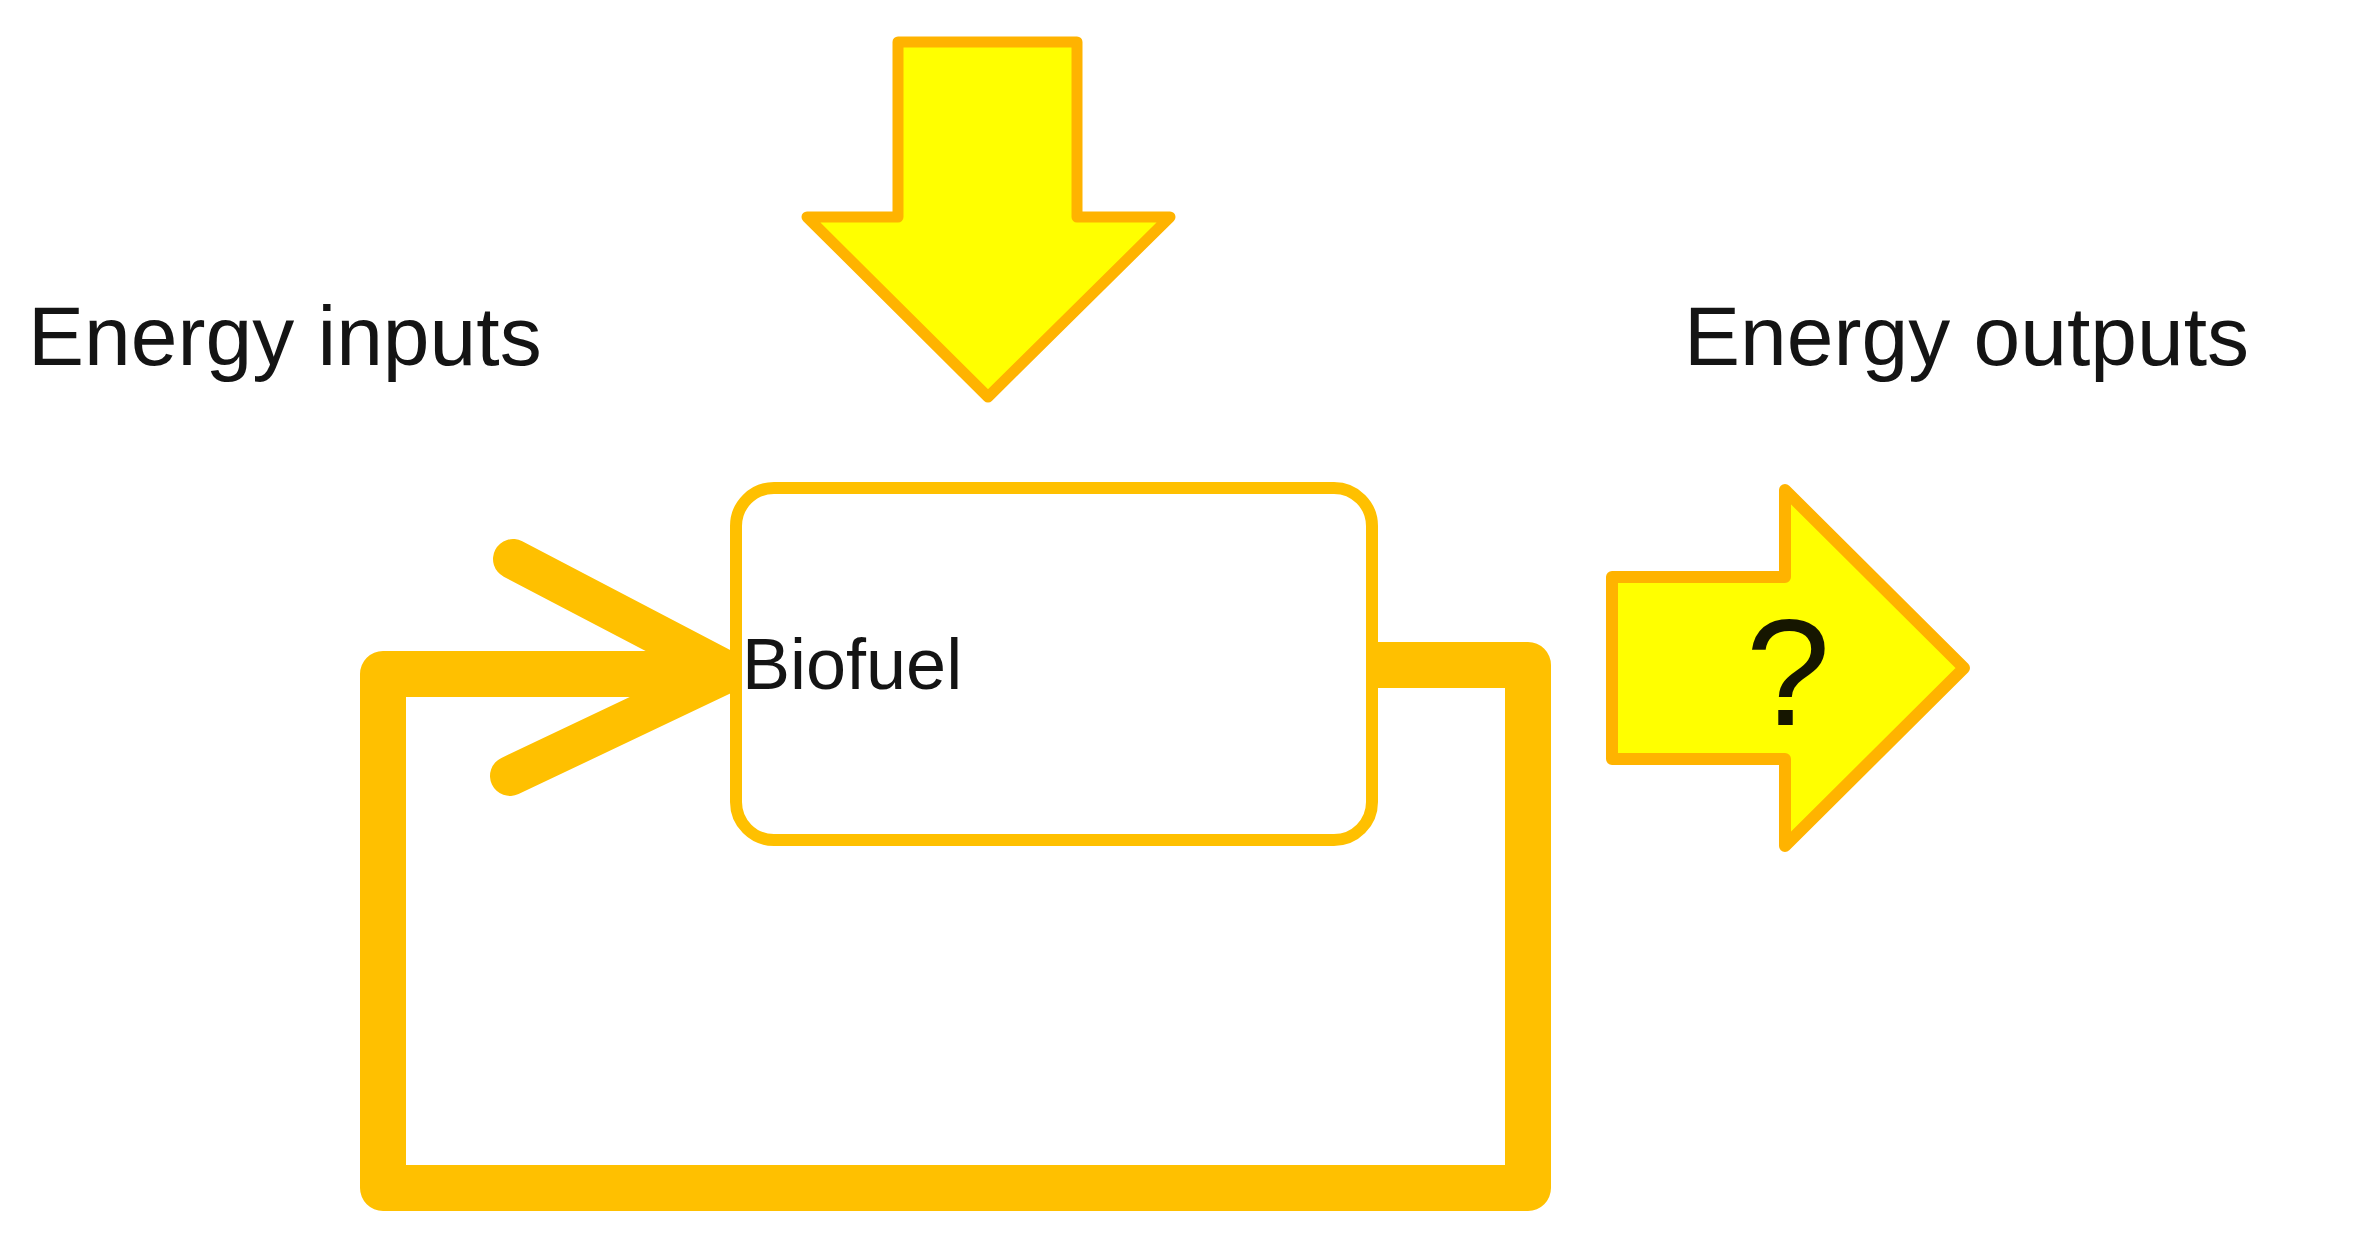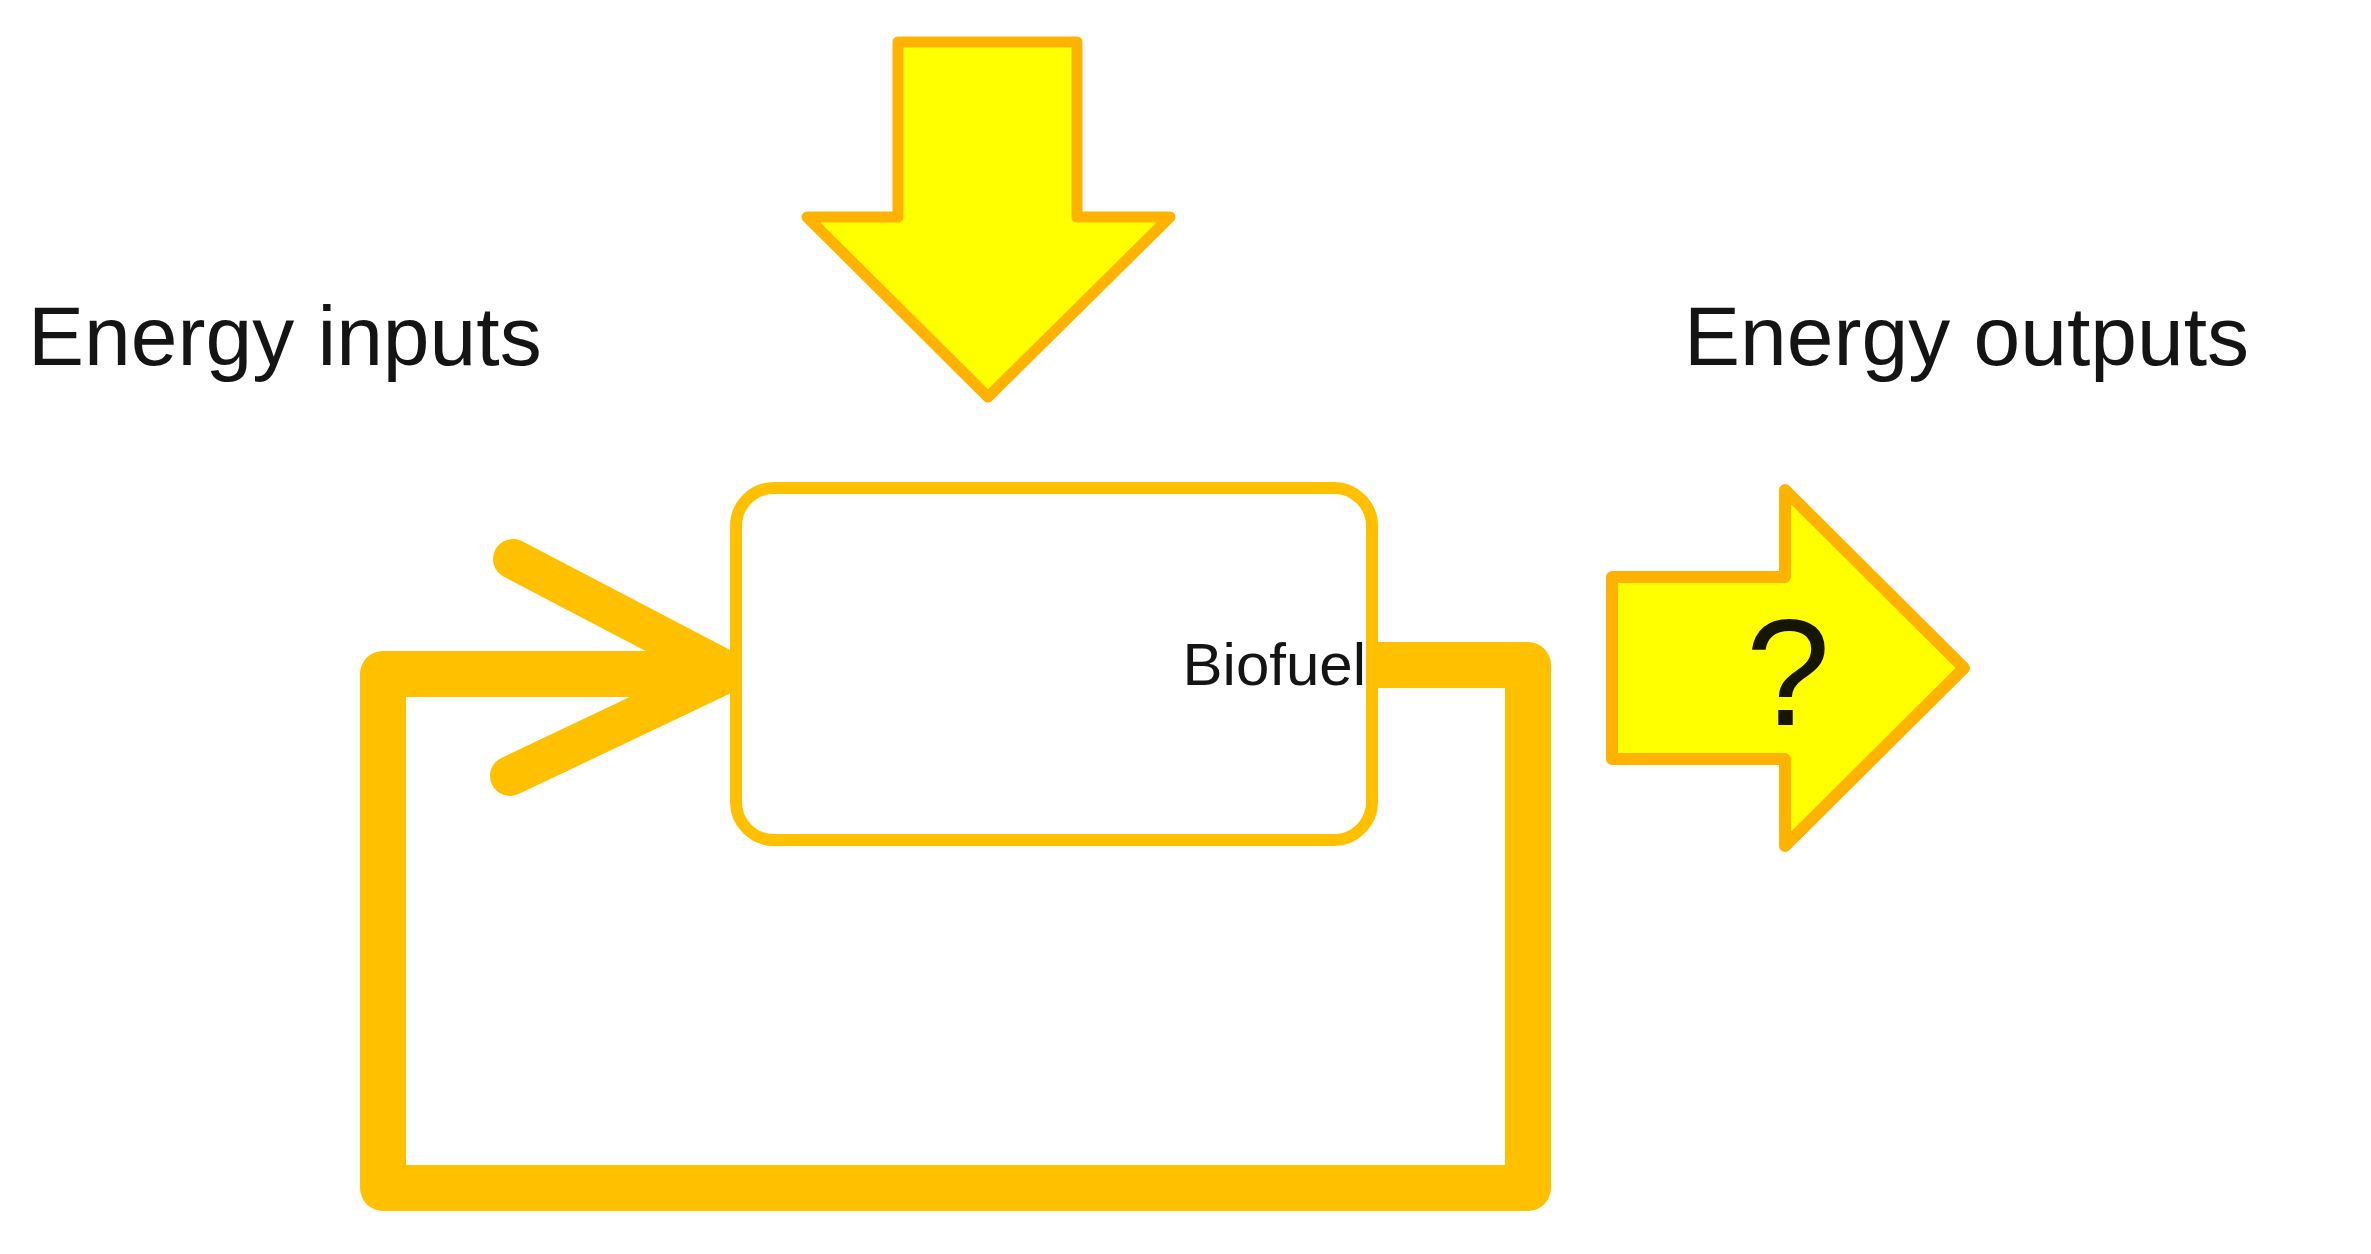--- a/index.html
+++ b/index.html
@@ -56,25 +56,25 @@
     position: absolute;
     left: 730px;
     top: 482px;
     width: 648px;
     height: 364px;
     background: #ffffff;
     border: 12px solid var(--amber);
     border-radius: 44px;
     display: flex;
     flex-direction: column;
-    align-items: flex-end;
+    align-items: flex-start;
     justify-content: center;
     text-align: center;
     color: var(--text);
-    font-size: 60px;
+    font-size: 72px;
     line-height: 1.45;
     z-index: 2;
   }
   .question-mark {
     position: absolute;
     left: 1713px;
     top: 592px;
     width: 150px;
     height: 160px;
     display: flex;

